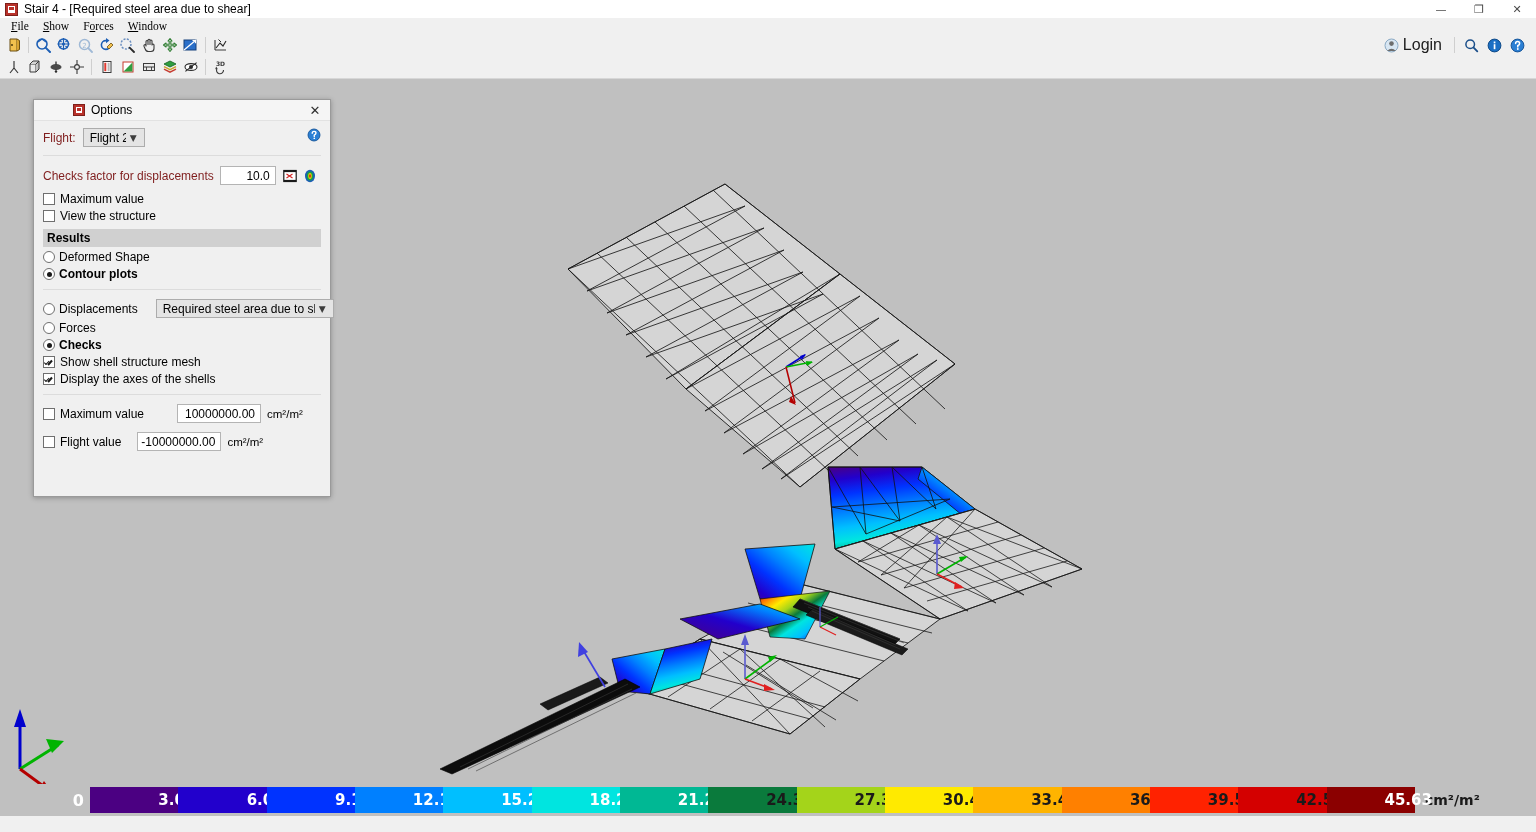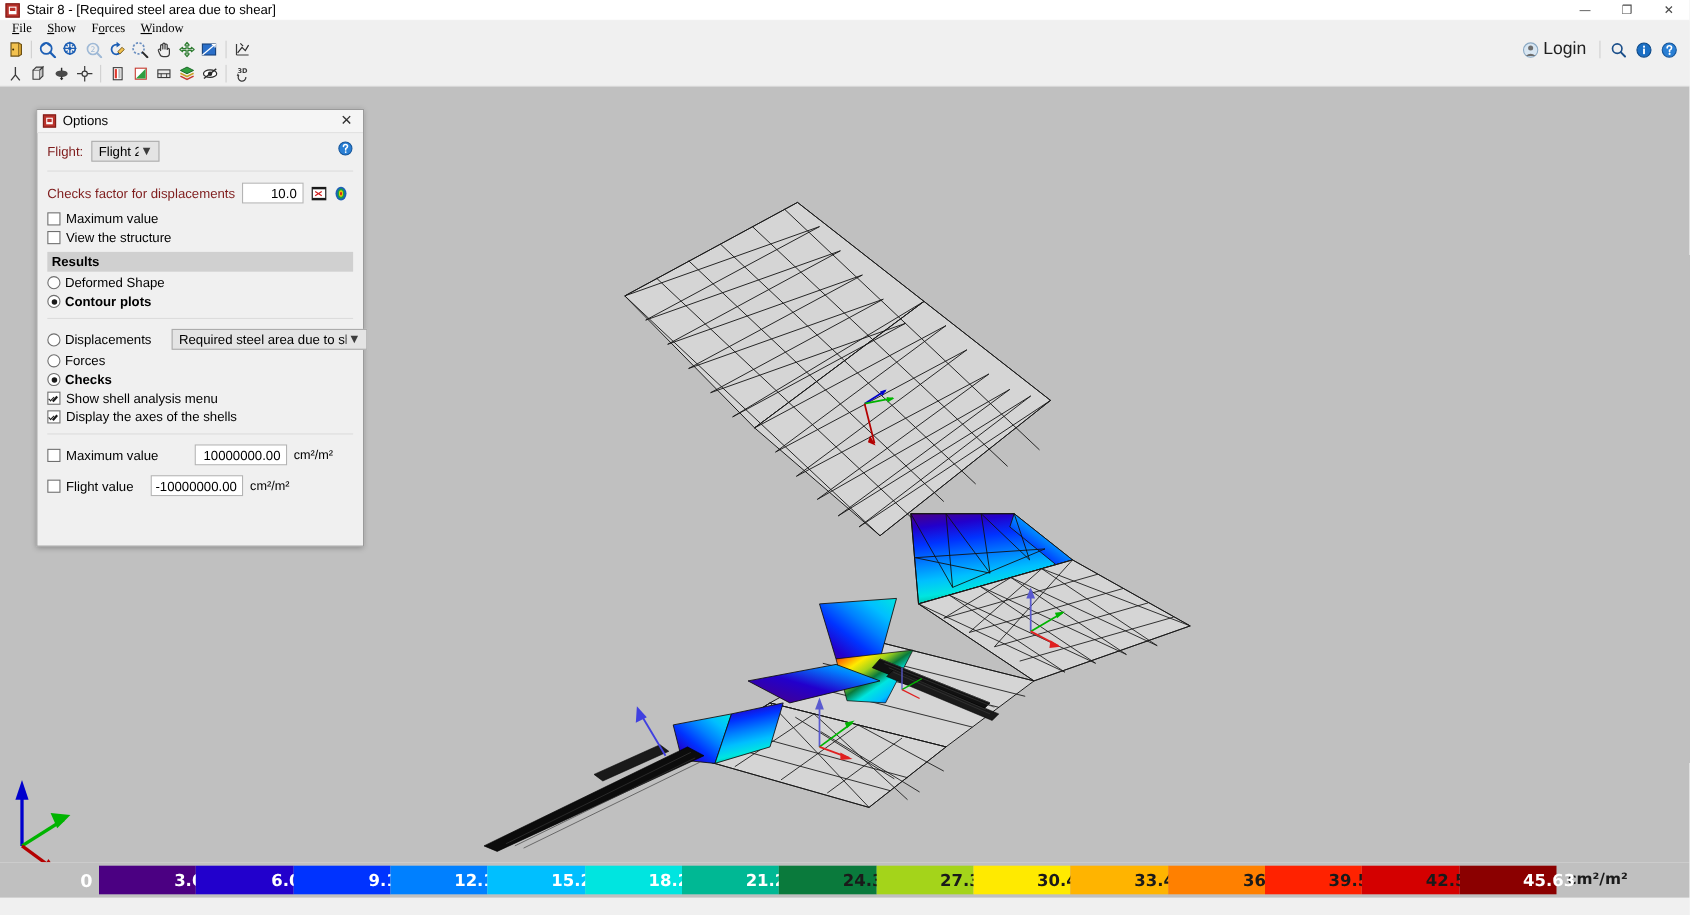--- a/index.html
+++ b/index.html
@@ -110,20 +110,21 @@
 
   
   #options-dialog {
     position:absolute; left:33px; top:99px; width:298px; height:398px;
     background:#f0f0f0; border:1px solid #9a9a9a;
     box-shadow:0 1px 5px rgba(0,0,0,0.28);
   }
   #dlg-titlebar {
     height:21px; background:#f5f5f5; display:flex; align-items:center;
     border-bottom:1px solid #e2e2e2;
+    padding-left:34px;
   }
   #dlg-icon {
     width:12px; height:12px; margin-left:5px; margin-right:6px; flex:none;
     background:#b9312a; border:1px solid #7e1f1a; position:relative;
   }
   #dlg-icon::before{content:"";position:absolute;left:2px;top:2px;right:2px;bottom:2px;background:#fff;}
   #dlg-icon::after{content:"";position:absolute;left:3px;top:3px;right:3px;bottom:4px;background:#b9312a;}
   #dlg-title { font-size:12px; color:#000; }
   #dlg-close {
     margin-left:auto; width:30px; height:21px; display:flex;
@@ -182,21 +183,21 @@
   .item-label.bold { font-weight:bold; }
   #help-icon-dlg { position:absolute; right:9px; top:7px; }
 </style>
 </head>
 <body>
 
 <div id="app">
 
   <div id="titlebar">
     <div id="app-icon"></div>
-    <span id="title-text">Stair 8 - [Required steel area due to shear]</span>
+    <span id="title-text">Stair 4 - [Required steel area due to shear]</span>
     <div id="win-btns">
       <div class="win-btn">—</div>
       <div class="win-btn">❐</div>
       <div class="win-btn close">✕</div>
     </div>
   </div>
 
   <div id="menubar">
     <div class="menu-item"><span class="uk">F</span><span>ile</span></div>
     <div class="menu-item"><span class="uk">S</span><span>how</span></div>
@@ -739,21 +740,21 @@
         <span class="item-label">Forces</span>
       </div>
 
       <div class="rad-row">
         <span class="rad on"></span>
         <span class="item-label bold">Checks</span>
       </div>
 
       <div class="chk-row">
         <span class="chk on"></span>
-        <span class="item-label">Show shell analysis menu</span>
+        <span class="item-label">Show shell structure mesh</span>
       </div>
 
       <div class="chk-row" style="margin-bottom:6px;">
         <span class="chk on"></span>
         <span class="item-label">Display the axes of the shells</span>
       </div>
 
       <div class="hr"></div>
 
       <div class="row" style="margin-top:9px; margin-bottom:9px;">

